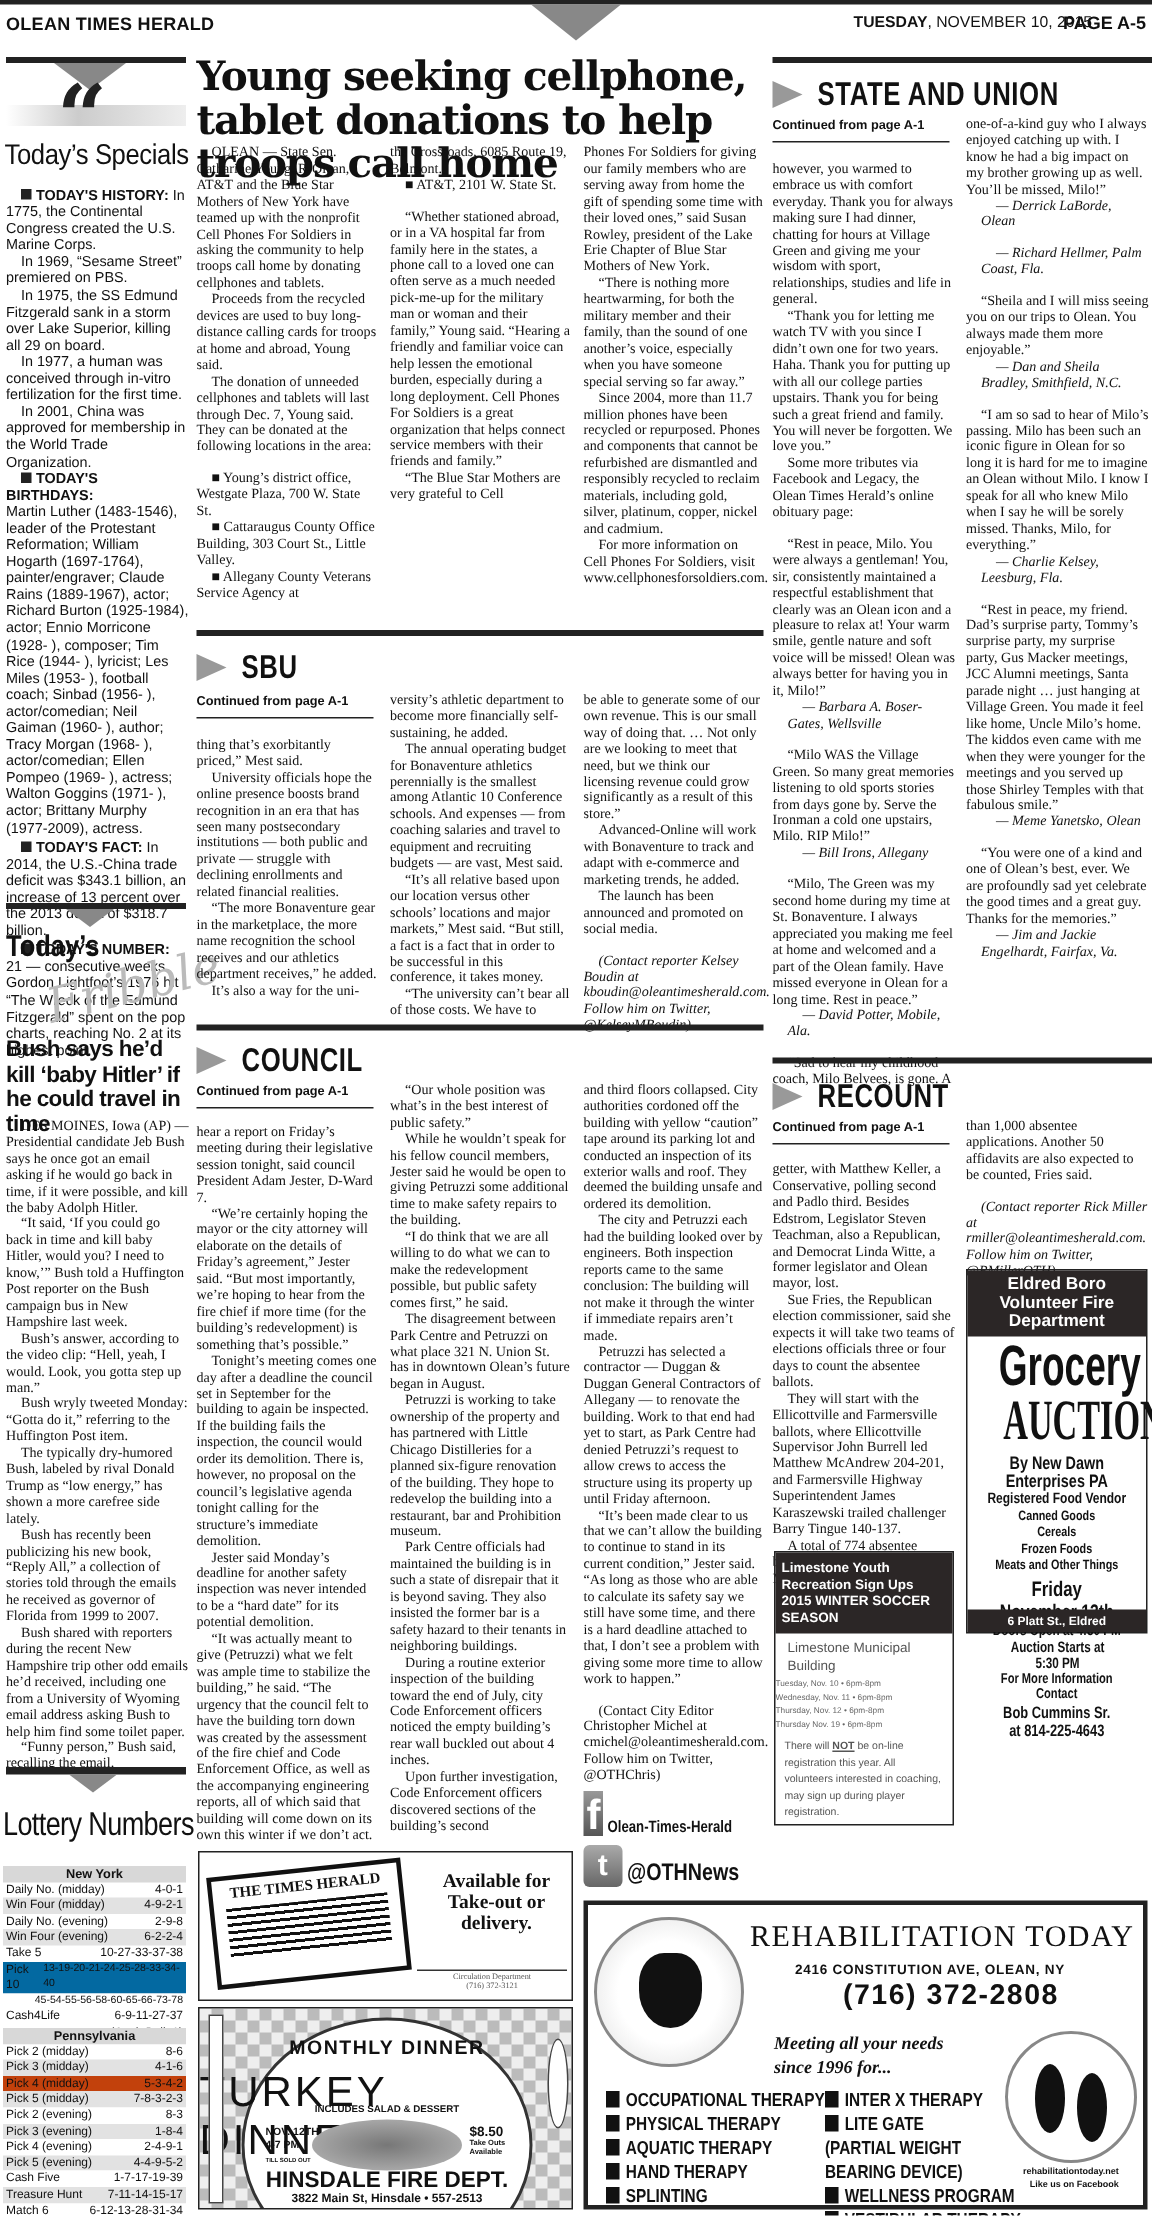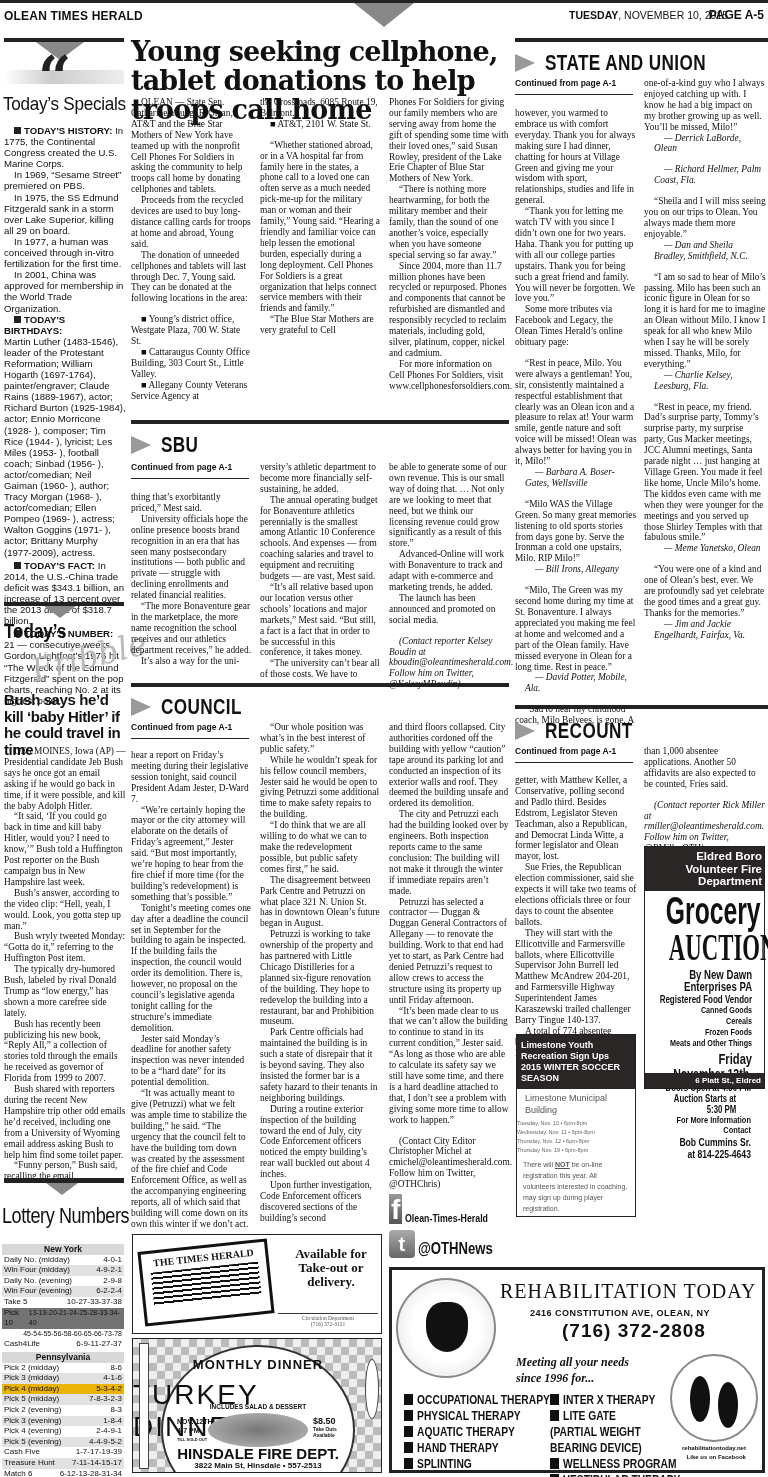--- a/index.html
+++ b/index.html
@@ -97,21 +97,21 @@
         <span>2-9-8</span>
       </div>
     <div class="row">
         <span>Win Four (evening)</span>
         <span>6-2-2-4</span>
       </div>
     <div class="row">
         <span>Take 5</span>
         <span>10-27-33-37-38</span>
       </div>
-    <div class="row" style="background:#737373">
+    <div class="row" style="background:#0369a1">
         <span>Pick 10</span>
         <span style="font-size:7px">13-19-20-21-24-25-28-33-34-40</span>
       </div>
     <div class="row" style="background:#fff;justify-content:flex-end">
         <span style="font-size:7px">45-54-55-56-58-60-65-66-73-78</span>
       </div>
     <div class="row" style="background:#fff">
         <span>Cash4Life</span>
         <span>6-9-11-27-37</span>
       </div>
@@ -124,21 +124,21 @@
   <div class="hd">Pennsylvania</div>
   <div>
     <div class="row" style="background:#fff">
         <span>Pick 2 (midday)</span>
         <span>8-6</span>
       </div>
     <div class="row">
         <span>Pick 3 (midday)</span>
         <span>4-1-6</span>
       </div>
-    <div class="row" style="background:#eab308">
+    <div class="row" style="background:#c2410c">
         <span>Pick 4 (midday)</span>
         <span>5-3-4-2</span>
       </div>
     <div class="row">
         <span>Pick 5 (midday)</span>
         <span>7-8-3-2-3</span>
       </div>
     <div class="row" style="background:#fff">
         <span>Pick 2 (evening)</span>
         <span>8-3</span>
@@ -313,21 +313,21 @@
     <p>Sue Fries, the Republican election commissioner, said she expects it will take two teams of elections officials three or four days to count the absentee ballots.</p>
     <p>They will start with the Ellicottville and Farmersville ballots, where Ellicottville Supervisor John Burrell led Matthew McAndrew 204-201, and Farmersville Highway Superintendent James Karaszewski trailed challenger Barry Tingue 140-137.</p>
     <p>A total of 774 absentee ballots had been returned as of Monday. There were more</p>
 </div>
 <div class="abs col-text" style="left:644px;top:746px;width:122px">
   <p class="noi">than 1,000 absentee applications. Another 50 affidavits are also expected to be counted, Fries said.</p>
   <div class="gap"></div>
   <p style="font-style:italic">(Contact reporter Rick Miller at rmiller@oleantimesherald.com. Follow him on Twitter, @RMillerOTH)</p>
 </div>
 
-<div class="abs ad" style="left:644px;top:846px;width:121px;height:243px;text-align:right">
+<div class="abs ad" style="left:644px;top:846px;width:121px;height:243px;text-align:center">
   <div class="dark sans" style="font-weight:bold;font-size:11.5px;line-height:12.5px;padding:3px 2px">Eldred Boro Volunteer Fire Department</div>
   <div style="font-family:'Liberation Sans',sans-serif;font-weight:bold;font-size:38px;line-height:36px;transform:scaleX(0.65);margin-top:2px">Grocery</div>
   <div style="font-family:'Liberation Serif',serif;font-weight:bold;font-size:38px;line-height:36px;transform:scaleX(0.6)">AUCTION</div>
   <div class="sans" style="font-weight:bold;font-size:12px;line-height:12.5px;transform:scaleX(0.8);margin-top:4px">By New Dawn Enterprises PA</div>
   <div class="sans" style="font-weight:bold;font-size:10px;line-height:11px;transform:scaleX(0.8)">Registered Food Vendor</div>
   <div class="sans" style="font-weight:bold;font-size:9px;line-height:11px;transform:scaleX(0.8)"><span>Canned Goods</span><br><span>Cereals</span><br><span>Frozen Foods</span><br><span>Meats and Other Things</span></div>
   <div class="sans" style="font-weight:bold;font-size:14px;line-height:15px;transform:scaleX(0.8);margin-top:3px">Friday</div>
   <div class="sans" style="font-weight:bold;font-size:14px;line-height:15px;transform:scaleX(0.75)">November 13th</div>
   <div class="sans" style="font-weight:bold;font-size:10px;line-height:11px;transform:scaleX(0.78)">Doors Open at 4:30 PM</div>
   <div class="sans" style="font-weight:bold;font-size:10px;line-height:11px;transform:scaleX(0.78);width:80px;margin:0 auto">Auction Starts at 5:30 PM</div>

